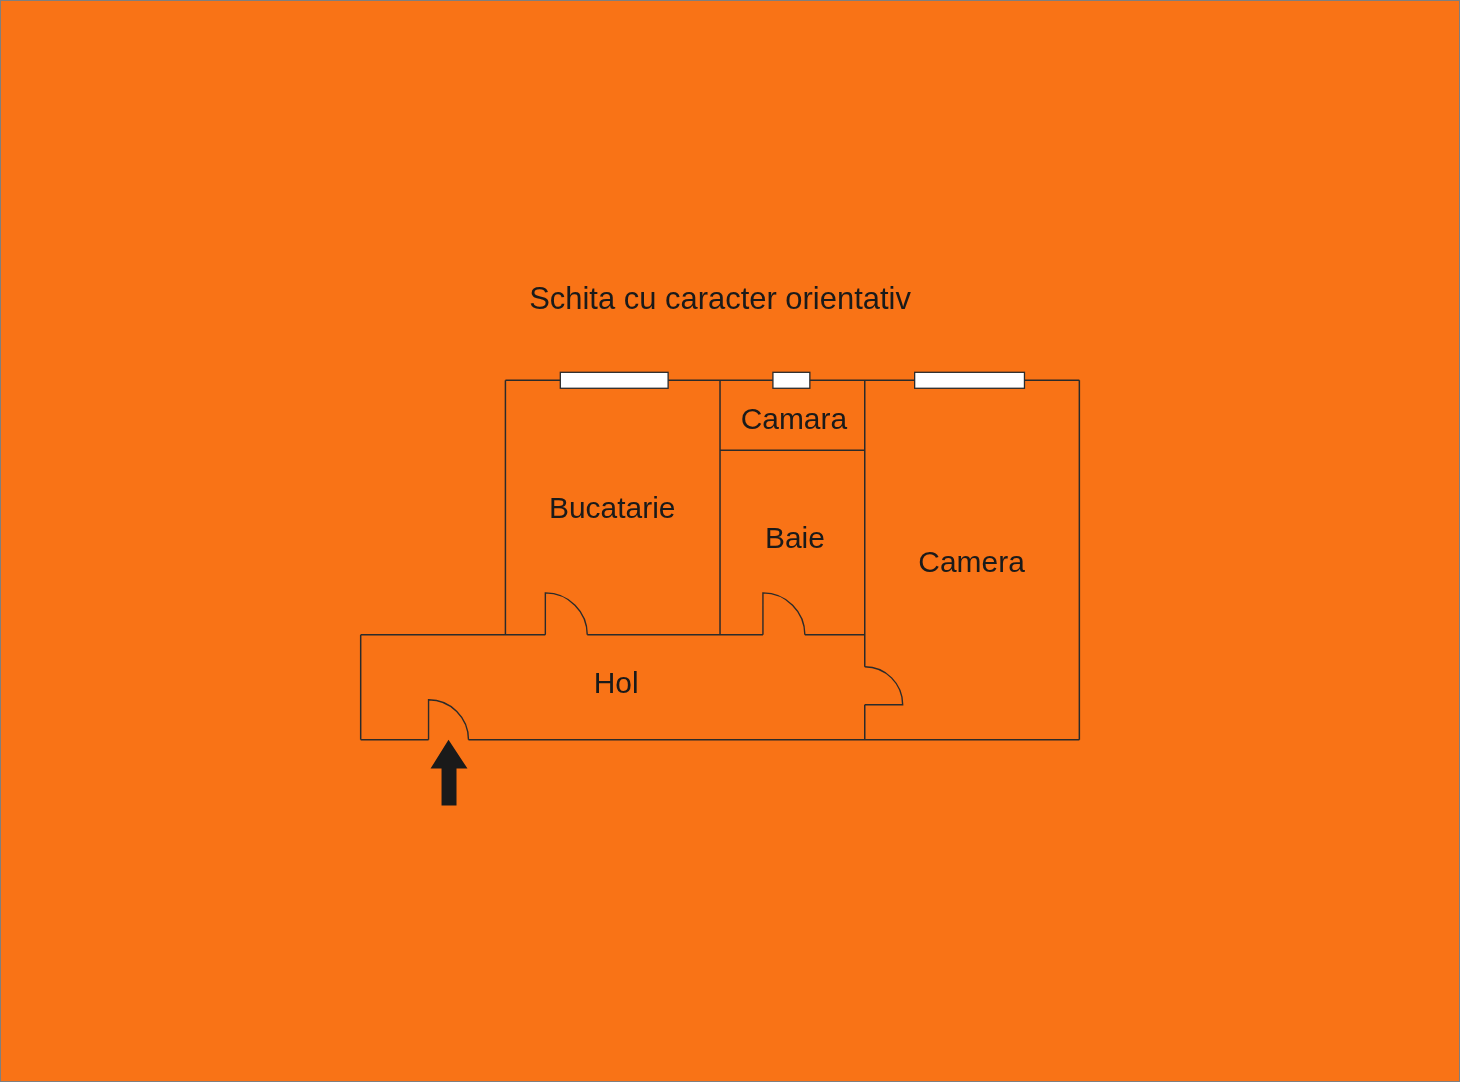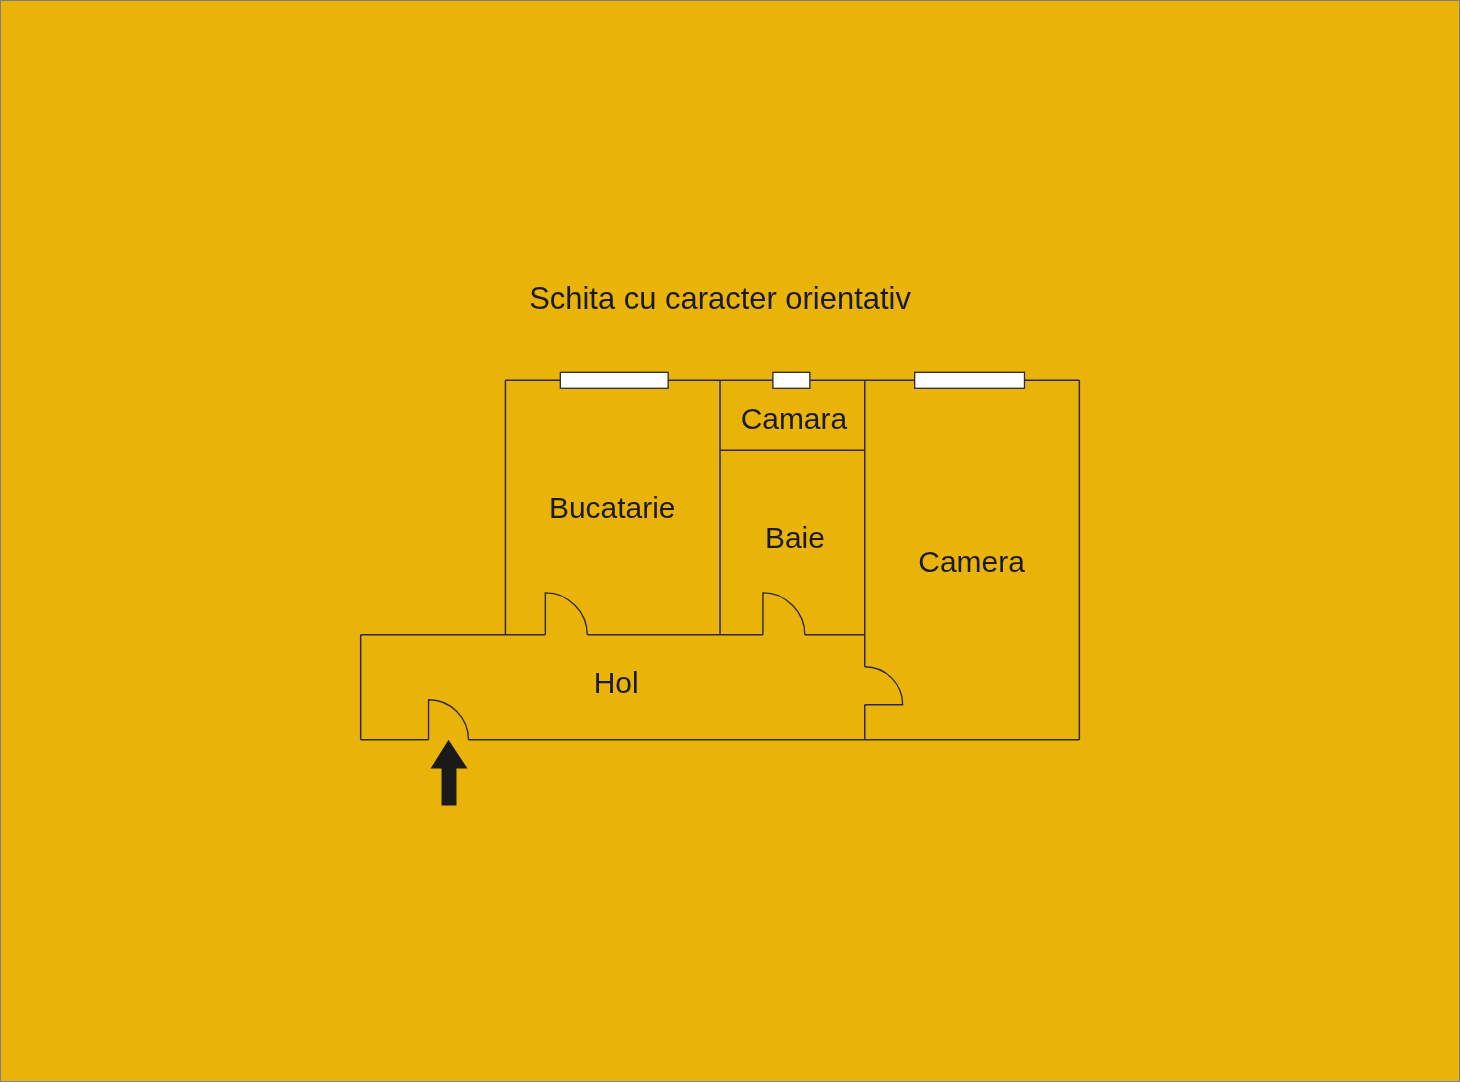--- a/index.html
+++ b/index.html
@@ -7,21 +7,21 @@
     padding: 0;
     background: #ffffff;
     font-family: "Liberation Sans", sans-serif;
   }
   .canvas {
     position: relative;
     width: 1460px;
     height: 1082px;
     box-sizing: border-box;
     border: 1px solid #7f7f7f;
-    background: #eab308;
+    background: #f97316;
     overflow: hidden;
   }
   svg.plan {
     position: absolute;
     inset: 0;
     width: 100%;
     height: 100%;
   }
   .wall {
     stroke: #2b2b2b;

